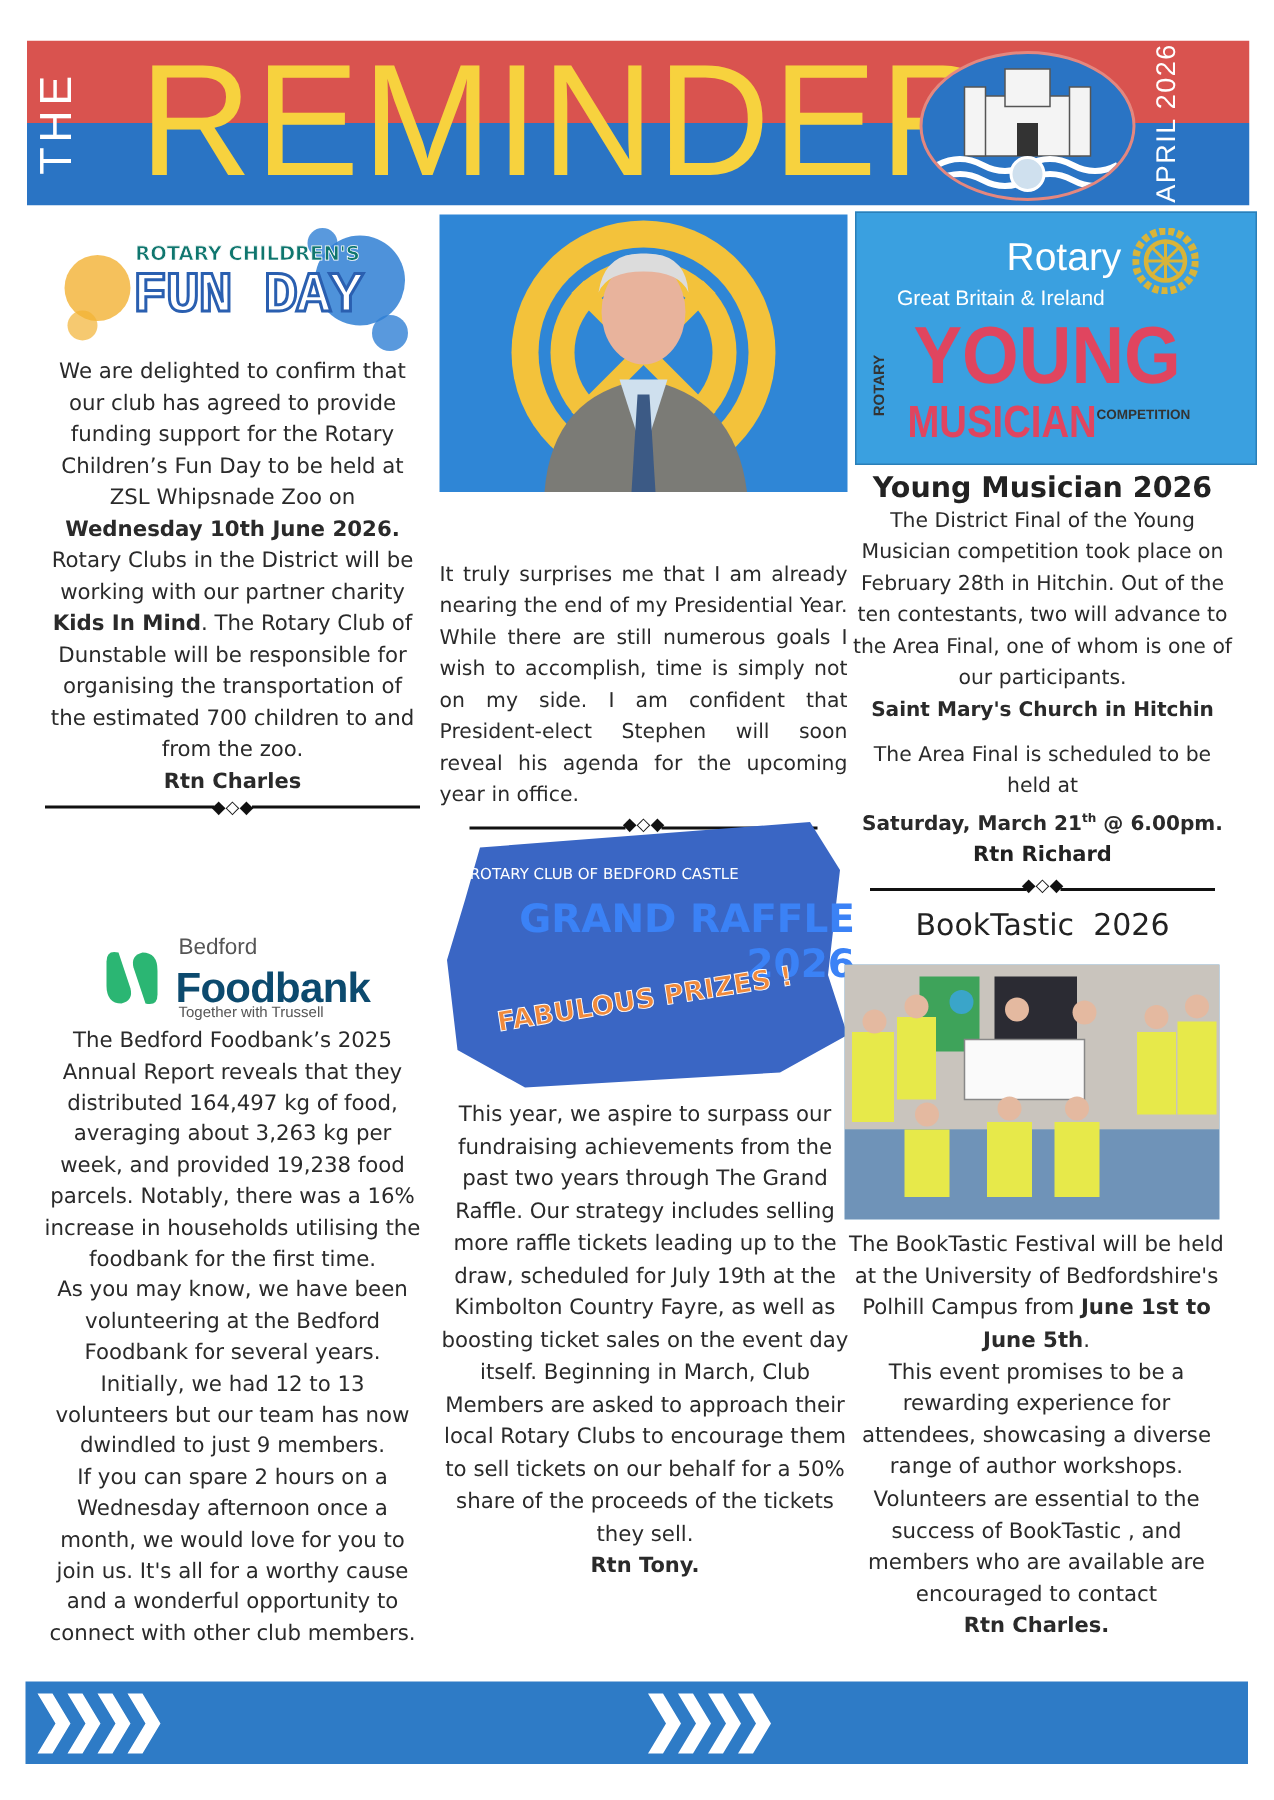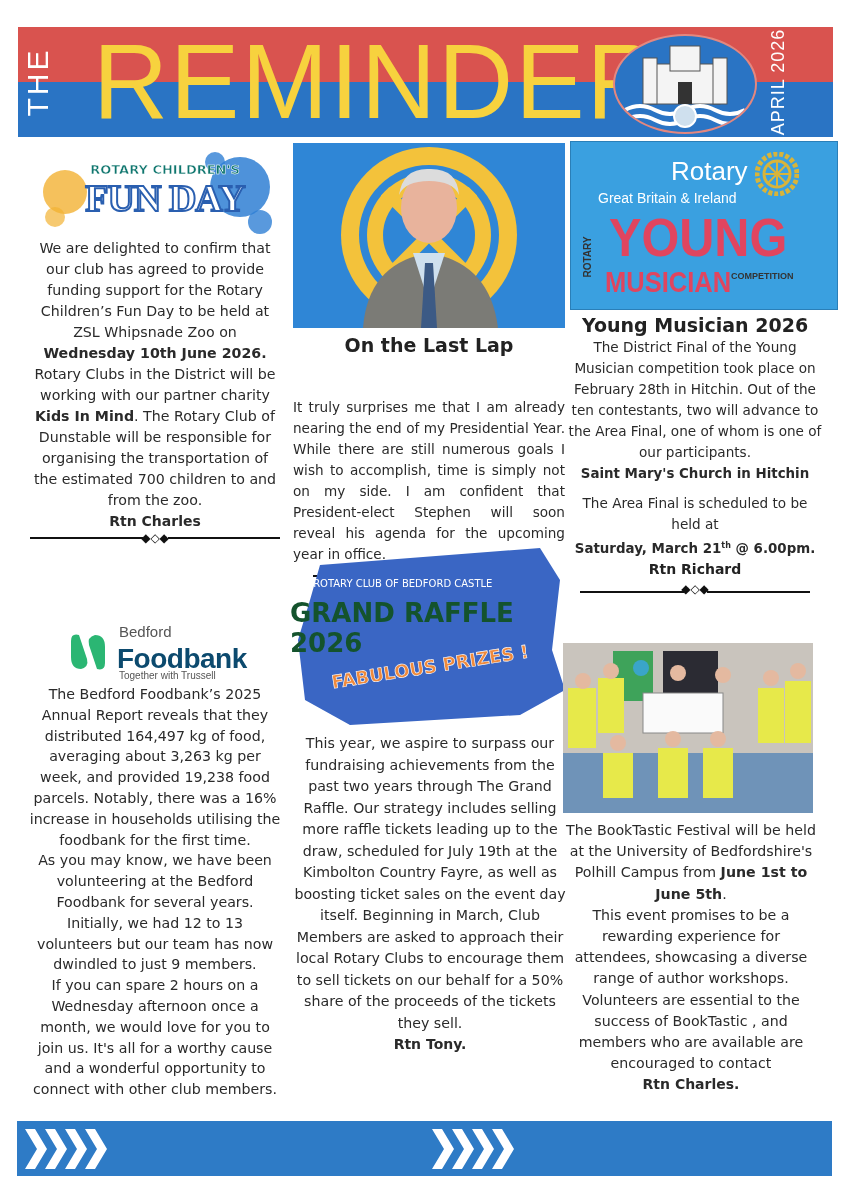--- a/index.html
+++ b/index.html
@@ -65,21 +65,21 @@
 
 <div class="funday">
   <svg width="240" height="100" viewBox="0 0 240 100">
     <circle cx="30" cy="50" r="22" fill="#f2b233" opacity="0.8"></circle>
     <circle cx="20" cy="75" r="10" fill="#f2b233" opacity="0.7"></circle>
     <circle cx="205" cy="45" r="30" fill="#2f7fd4" opacity="0.85"></circle>
     <circle cx="225" cy="80" r="12" fill="#2f7fd4" opacity="0.8"></circle>
     <circle cx="180" cy="20" r="10" fill="#2f7fd4" opacity="0.8"></circle>
   </svg>
   <div style="position:absolute;left:30px;top:20px;width:200px;text-align:center;color:#0f766e;font-weight:bold;font-size:13px;-webkit-text-stroke:0.5px #fff;">ROTARY CHILDREN'S</div>
-  <div style="position:absolute;left:20px;top:34px;width:220px;text-align:center;color:#fff;font-weight:bold;font-size:38px;-webkit-text-stroke:2px #2a5fb0;font-family:Liberation Serif, serif;letter-spacing:-1px;">FUN DAY</div>
+  <div style="position:absolute;left:20px;top:34px;width:220px;text-align:center;color:#fff;font-weight:bold;font-size:38px;-webkit-text-stroke:2px #2a5fb0;font-family:Liberation Mono, monospace;letter-spacing:-1px;">FUN DAY</div>
 </div>
 
 <div class="col body-text" style="left:30px; top:238px; width:250px;">
   <div>We are delighted to confirm that our club has agreed to provide funding support for the Rotary Children’s Fun Day to be held at ZSL Whipsnade Zoo on</div>
   <div style="font-weight:bold;">Wednesday 10th June 2026.</div>
   <div><span>Rotary Clubs in the District will be working with our partner charity </span><b>Kids In Mind</b><span>. The Rotary Club of Dunstable will be responsible for organising the transportation of the estimated 700 children to and from the zoo.</span></div>
   <div class="sig">Rtn Charles</div>
   <div class="divider">
       <div class="ln l"></div>
       <div class="mid">◆◇◆</div>
@@ -115,35 +115,34 @@
     </g>
     <path d="M70 185 Q75 120 136 110 Q197 120 205 185 Z" fill="#7b7b76"></path>
     <path d="M120 110 L136 160 L152 110 Z" fill="#cfe0ee"></path>
     <path d="M132 120 L140 120 L144 185 L128 185 Z" fill="#3c5a85"></path>
     <ellipse cx="136" cy="65" rx="28" ry="35" fill="#e8b39c"></ellipse>
     <path d="M106 52 Q110 25 136 26 Q164 25 166 52 Q160 38 136 38 Q112 38 106 52 Z" fill="#dcdcdc"></path>
   </svg>
 </div>
 
 <div class="col" style="left:293px; top:333px; width:272px;">
-  <div style="font-weight:bold;font-size:19px;line-height:24px;margin-bottom:1px;">On the Last Lap</div>
   <div class="body-text" style="text-align:justify;font-size:13.6px;line-height:21px;margin-top:40px;">It truly surprises me that I am already nearing the end of my Presidential Year. While there are still numerous goals I wish to accomplish, time is simply not on my side. I am confident that President-elect Stephen will soon reveal his agenda for the upcoming year in office.</div>
   <div class="divider" style="margin:4px 20px 0 20px;">
       <div class="ln l"></div>
       <div class="mid">◆◇◆</div>
       <div class="ln r"></div>
     </div>
 </div>
 
 <div class="raffle">
   <svg width="280" height="190" viewBox="0 0 280 190" style="position:absolute;left:0;top:0;">
     <path d="M30 25 L250 8 L270 40 L262 110 L275 150 L230 175 L60 185 L15 160 L8 100 L20 60 Z" fill="#3a66c4"></path>
   </svg>
   <div style="position:absolute;left:0;top:38px;width:280px;text-align:left;color:#fff;font-size:10px;">THE ROTARY CLUB OF BEDFORD CASTLE</div>
-  <div style="position:absolute;left:0;top:58px;width:280px;text-align:left;color:#14532d;font-weight:bold;font-size:26px;line-height:30px;">
+  <div style="position:absolute;left:0;top:58px;width:280px;text-align:right;color:#3b82f6;font-weight:bold;font-size:26px;line-height:30px;">
     <div>GRAND RAFFLE</div>
     <div>2026</div>
   </div>
   <div style="position:absolute;left:20px;top:116px;width:240px;text-align:center;color:#f08a3c;font-weight:bold;font-size:18px;transform:rotate(-9deg);-webkit-text-stroke:0.6px #fff;">FABULOUS PRIZES !</div>
 </div>
 
 <div class="col body-text" style="left:291px; top:733px; width:278px; line-height:21.5px;">
   <div>This year, we aspire to surpass our fundraising achievements from the past two years through The Grand Raffle. Our strategy includes selling more raffle tickets leading up to the draw, scheduled for July 19th at the Kimbolton Country Fayre, as well as boosting ticket sales on the event day itself. Beginning in March, Club Members are asked to approach their local Rotary Clubs to encourage them to sell tickets on our behalf for a 50% share of the proceeds of the tickets they sell.</div>
   <div class="sig">Rtn Tony.</div>
 </div>
@@ -170,20 +169,21 @@
   <div class="body-text" style="font-size:13.6px;line-height:21px;">The District Final of the Young Musician competition took place on February 28th in Hitchin. Out of the ten contestants, two will advance to the Area Final, one of whom is one of our participants.</div>
   <div class="body-text" style="font-weight:bold;font-size:13.4px;line-height:21px;">Saint Mary's Church in Hitchin</div>
   <div class="body-text" style="font-size:13.6px;line-height:21px;margin-top:9px;">The Area Final is scheduled to be held at</div>
   <div class="body-text" style="font-weight:bold;font-size:13.4px;line-height:21px;"><span>Saturday, March 21</span><sup style="font-size:8px;">th</sup><span> @ 6.00pm.</span></div>
   <div class="sig">Rtn Richard</div>
   <div class="divider" style="margin:6px 12px 0 12px;">
       <div class="ln l"></div>
       <div class="mid">◆◇◆</div>
       <div class="ln r"></div>
     </div>
+  <div style="font-family:'DejaVu Sans',sans-serif;font-size:20px;line-height:28px;margin-top:2px;white-space:pre;">BookTastic  2026</div>
 </div>
 
 <div class="booktastic-photo">
   <svg width="250" height="170" viewBox="0 0 250 170">
     <rect x="0" y="0" width="250" height="110" fill="#c9c4bd"></rect>
     <rect x="50" y="8" width="40" height="50" fill="#3ea35a"></rect>
     <rect x="100" y="8" width="55" height="50" fill="#2b2b33"></rect>
     <rect x="0" y="110" width="250" height="60" fill="#6f93b8"></rect>
     <g fill="#e7e94a">
       <rect x="5" y="45" width="28" height="60"></rect>

